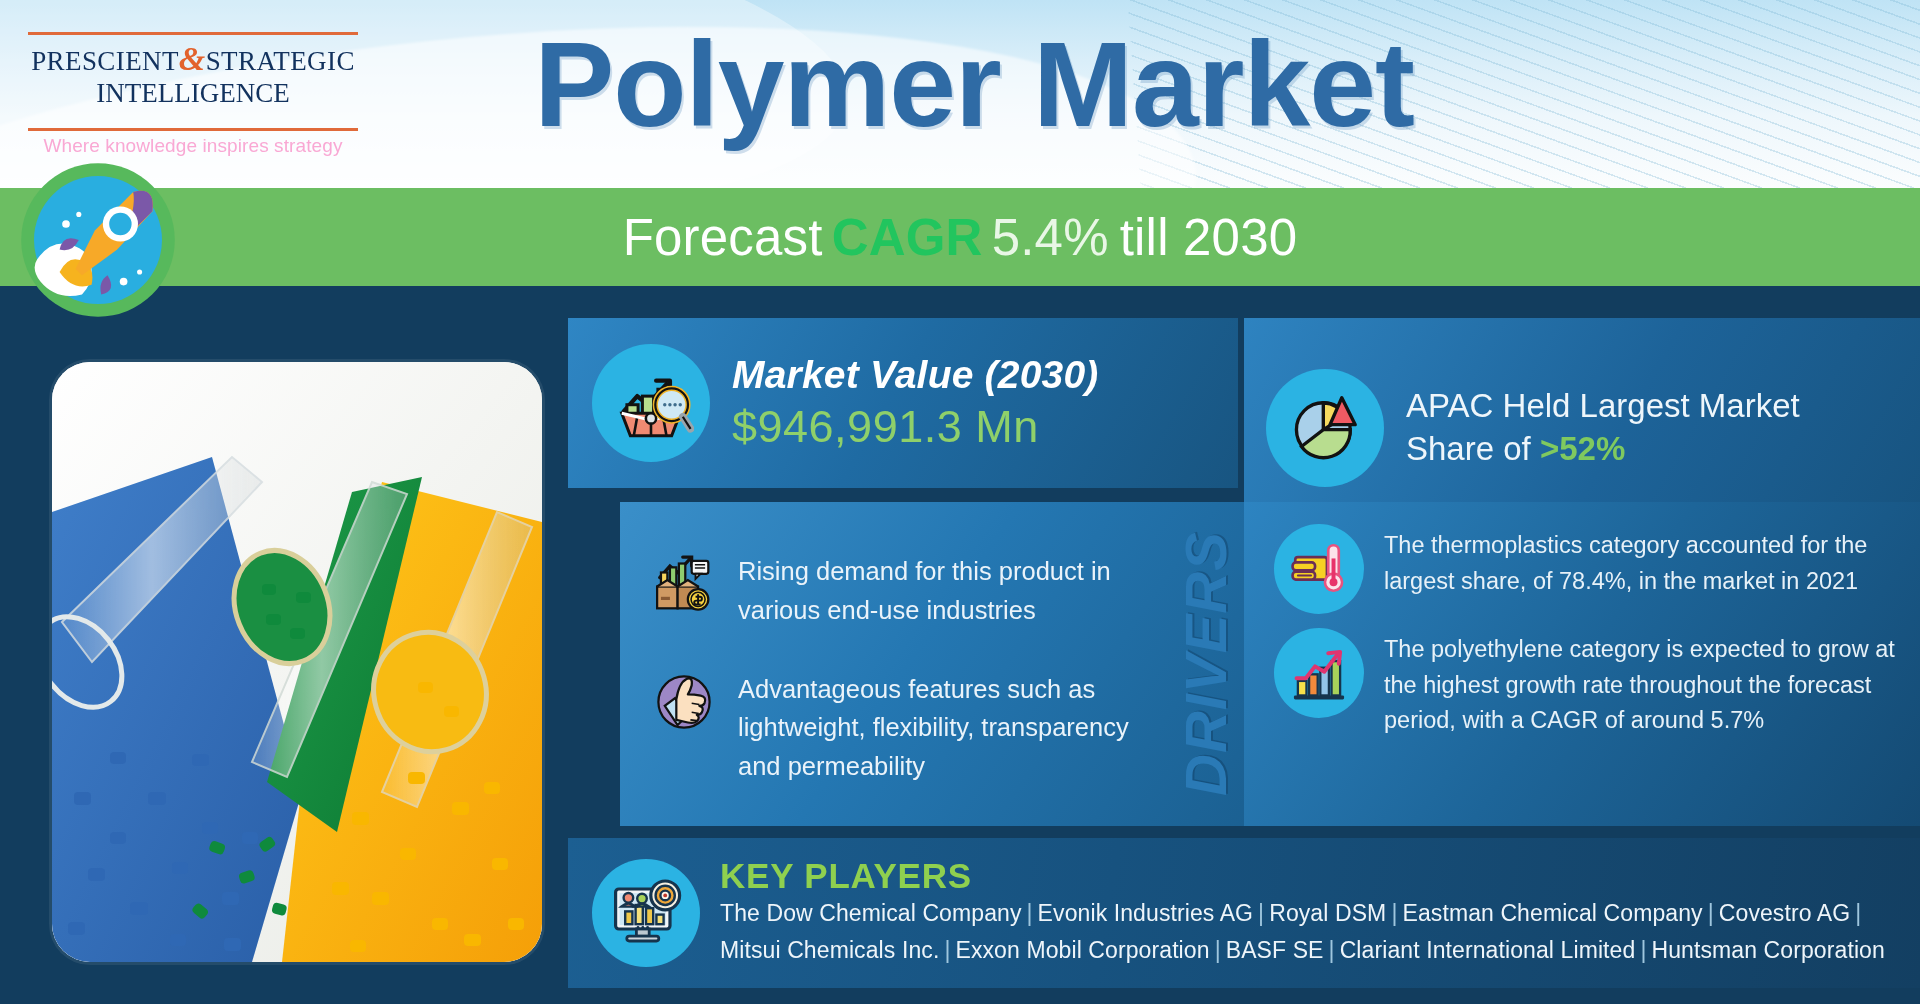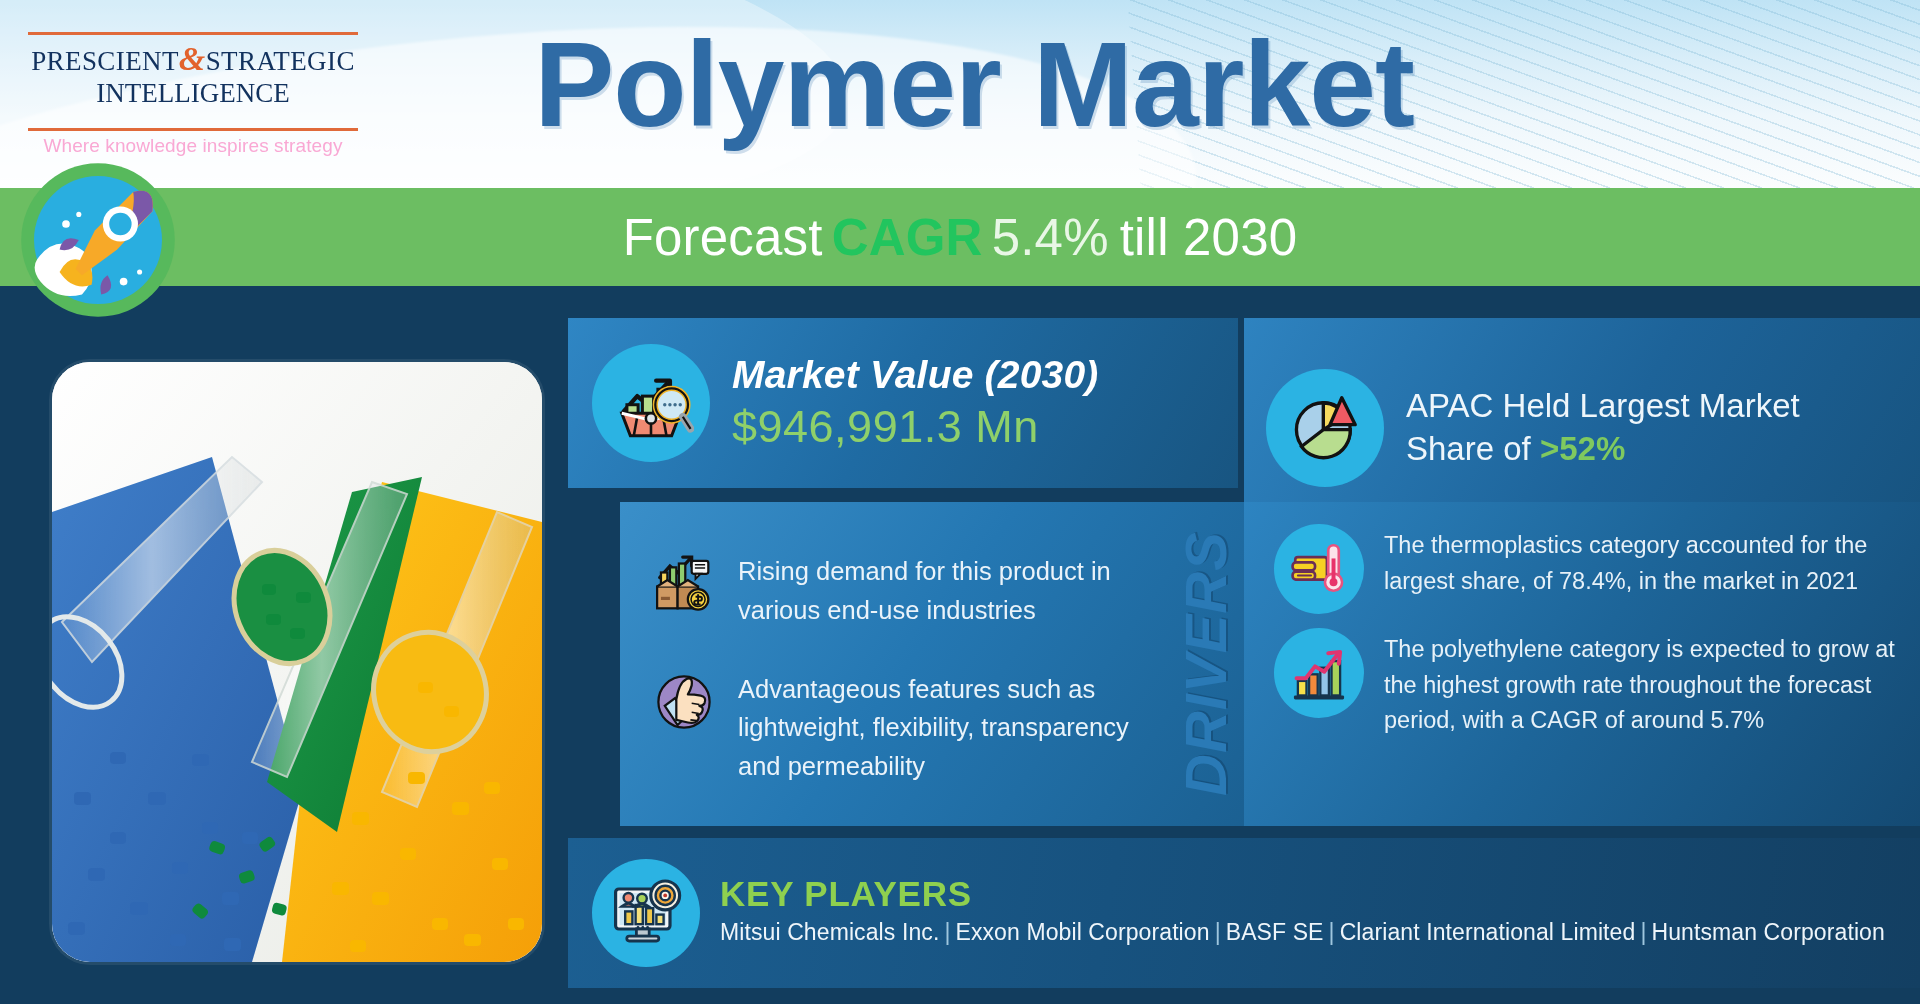--- a/index.html
+++ b/index.html
@@ -448,17 +448,20 @@
         <g fill="#16344d">
             <circle cx="40" cy="68" r="1.8"></circle>
             <circle cx="46" cy="68" r="1.8"></circle>
             <circle cx="52" cy="68" r="1.8"></circle>
           </g>
       </svg>
     </div>
     <div>
       <div class="kp-title">KEY PLAYERS</div>
       <div class="kp-l">
+        <span>The Dow Chemical Company</span><span class="kp-sep">|</span><span>Evonik Industries AG</span><span class="kp-sep">|</span><span>Royal DSM</span><span class="kp-sep">|</span><span>Eastman Chemical Company</span><span class="kp-sep">|</span><span>Covestro AG</span><span class="kp-sep">|</span>
+      </div>
+      <div class="kp-l">
         <span>Mitsui Chemicals Inc.</span><span class="kp-sep">|</span><span>Exxon Mobil Corporation</span><span class="kp-sep">|</span><span>BASF SE</span><span class="kp-sep">|</span><span>Clariant International Limited</span><span class="kp-sep">|</span><span>Huntsman Corporation</span>
       </div>
     </div>
   </div>
 </div>
 
 </body></html>

